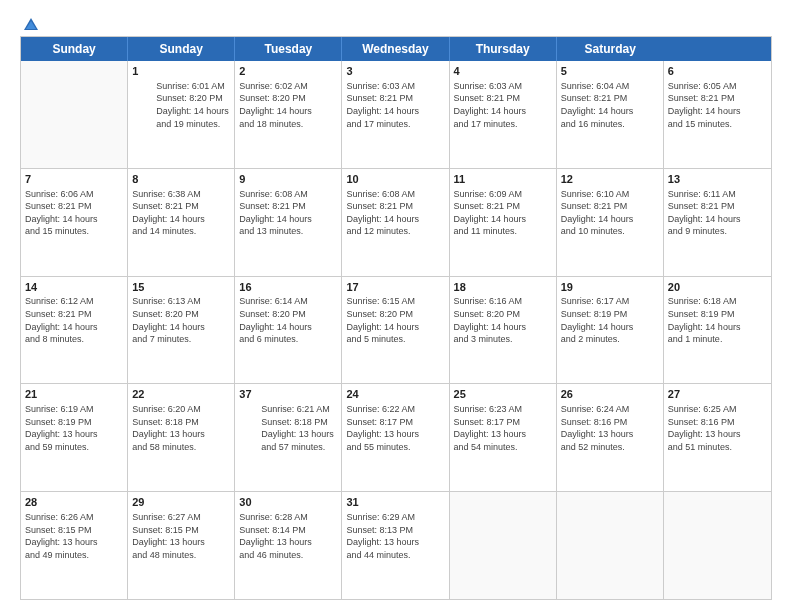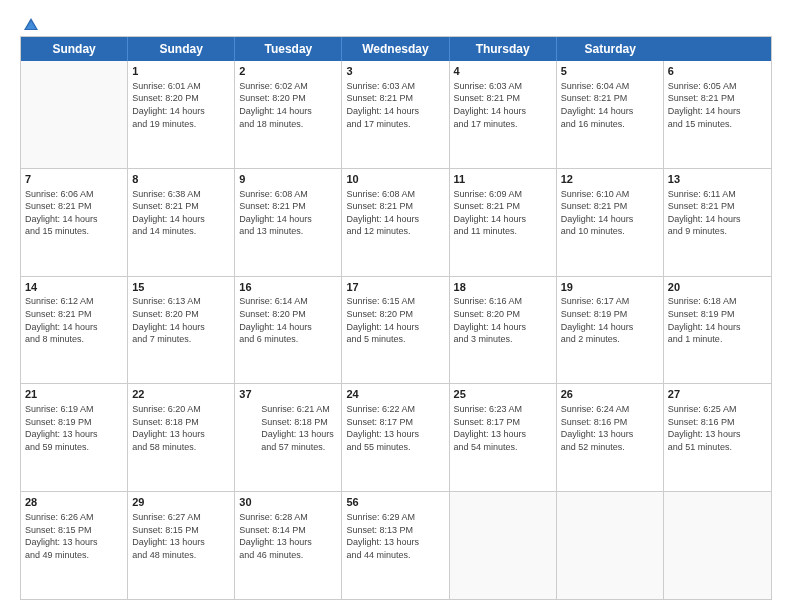--- a/index.html
+++ b/index.html
@@ -126,21 +126,21 @@
         <div class="cal-header-cell">Tuesday</div>
         <div class="cal-header-cell">Wednesday</div>
         <div class="cal-header-cell">Thursday</div>
         <div class="cal-header-cell">Saturday</div>
       </div>
     <div class="cal-body">
     <div class="cal-row">
           <div class="cal-cell empty"></div>
           <div class="cal-cell">
             <span class="day-num">1</span>
-            <div class="cell-text" style="white-space: pre-line;">Sunrise: 6:01 AM
+            <div class="cell-text" style="white-space: pre-line; margin-left: 24px;">Sunrise: 6:01 AM
 Sunset: 8:20 PM
 Daylight: 14 hours
 and 19 minutes.</div>
           </div>
           <div class="cal-cell">
             <span class="day-num">2</span>
             <div class="cell-text" style="white-space: pre-line;">Sunrise: 6:02 AM
 Sunset: 8:20 PM
 Daylight: 14 hours
 and 18 minutes.</div>
@@ -343,21 +343,21 @@
 and 48 minutes.</div>
           </div>
           <div class="cal-cell">
             <span class="day-num">30</span>
             <div class="cell-text" style="white-space: pre-line;">Sunrise: 6:28 AM
 Sunset: 8:14 PM
 Daylight: 13 hours
 and 46 minutes.</div>
           </div>
           <div class="cal-cell">
-            <span class="day-num">56</span>
+            <span class="day-num">31</span>
             <div class="cell-text" style="white-space: pre-line;">Sunrise: 6:29 AM
 Sunset: 8:13 PM
 Daylight: 13 hours
 and 44 minutes.</div>
           </div>
           <div class="cal-cell empty"></div>
           <div class="cal-cell empty"></div>
           <div class="cal-cell empty"></div>
         </div>
       </div>

